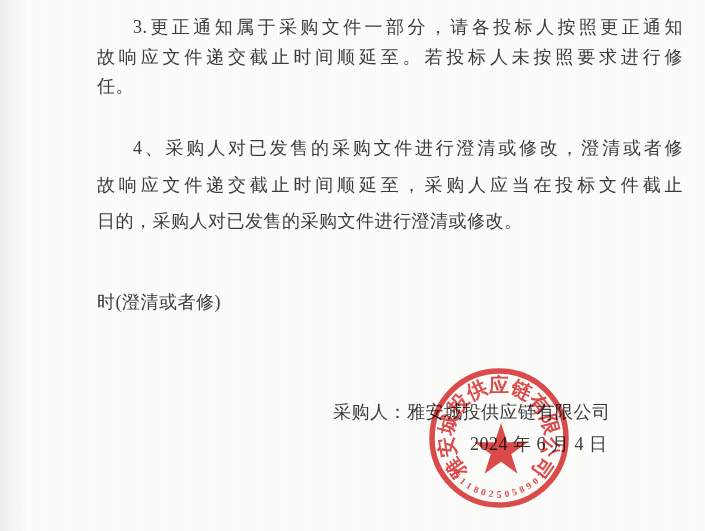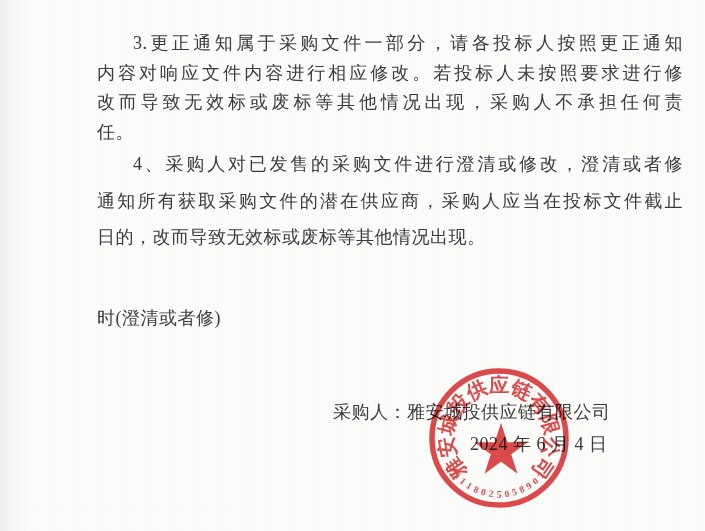--- a/index.html
+++ b/index.html
@@ -20,21 +20,20 @@
     overflow: hidden;
     font-family: "Liberation Serif", "DejaVu Serif", serif;
     color: var(--ink);
   }
   .para {
     position: absolute;
     left: 97px;
     width: 586px;
     font-size: 18px;
     letter-spacing: 0.5px;
-    margin-top: 16px;
   }
   .para .line { white-space: nowrap; }
   .para .line.fill {
     white-space: normal;
     text-align: justify;
     text-align-last: justify;
   }
   .para .line.indent { text-indent: 36px; }
   #para-1 { top: 13px;  line-height: 29.5px; }
   #para-2 { top: 130px; line-height: 36.5px; font-family: Liberation Serif, serif; }
@@ -66,29 +65,28 @@
   .seal .ring-char { font-size: 20px; }
   .seal .ring-digit { font-size: 9.5px; }
 </style>
 </head>
 <body>
 
 <div class="page">
 
   <div class="para" id="para-1">
     <div class="line fill indent">3.更正通知属于采购文件一部分，请各投标人按照更正通知</div>
-    <div class="line fill">内容对响应文件内容进行相应修改。若投标人未按照要求进行修</div>
-    <div class="line fill">改而导致无效标或废标等其他情况出现，采购人不承担任何责</div>
+    <div class="line fill">故响应文件递交截止时间顺延至。若投标人未按照要求进行修</div>
     <div class="line">任。</div>
   </div>
 
   <div class="para" id="para-2">
     <div class="line fill indent">4、采购人对已发售的采购文件进行澄清或修改，澄清或者修</div>
-    <div class="line fill">通知所有获取采购文件的潜在供应商，采购人应当在投标文件截止</div>
-    <div class="line">日的，改而导致无效标或废标等其他情况出现。</div>
+    <div class="line fill">故响应文件递交截止时间顺延至，采购人应当在投标文件截止</div>
+    <div class="line">日的，采购人对已发售的采购文件进行澄清或修改。</div>
   </div>
 
   <div class="para" id="para-3">
     <div class="line">时(澄清或者修)</div>
   </div>
 
   <div class="sig-line" id="sig-buyer">采购人：雅安城投供应链有限公司</div>
   <div class="sig-line" id="sig-date">2024 年 6 月 4 日</div>
 
   <svg class="seal" viewBox="-85 -85 170 170" aria-hidden="true">

